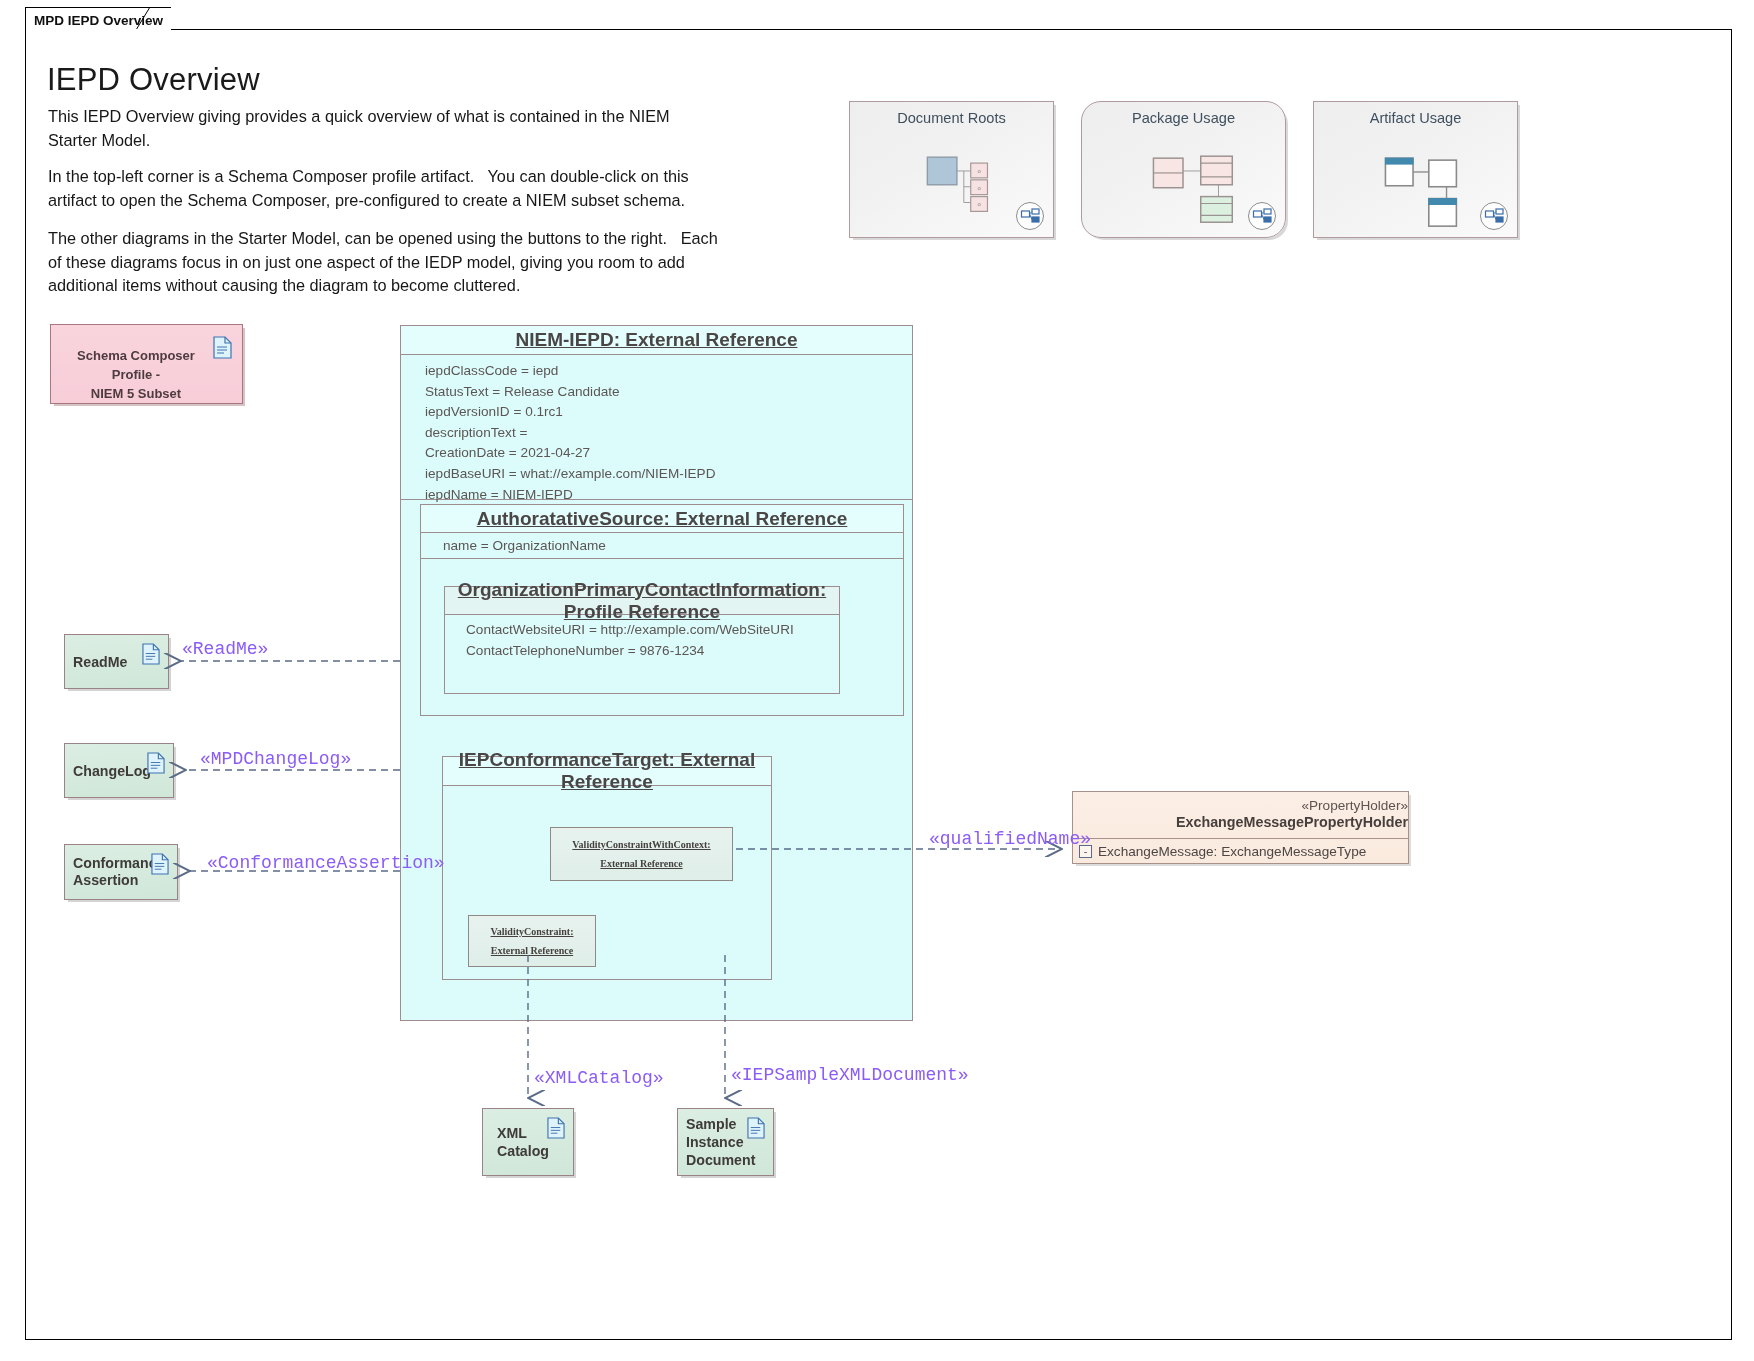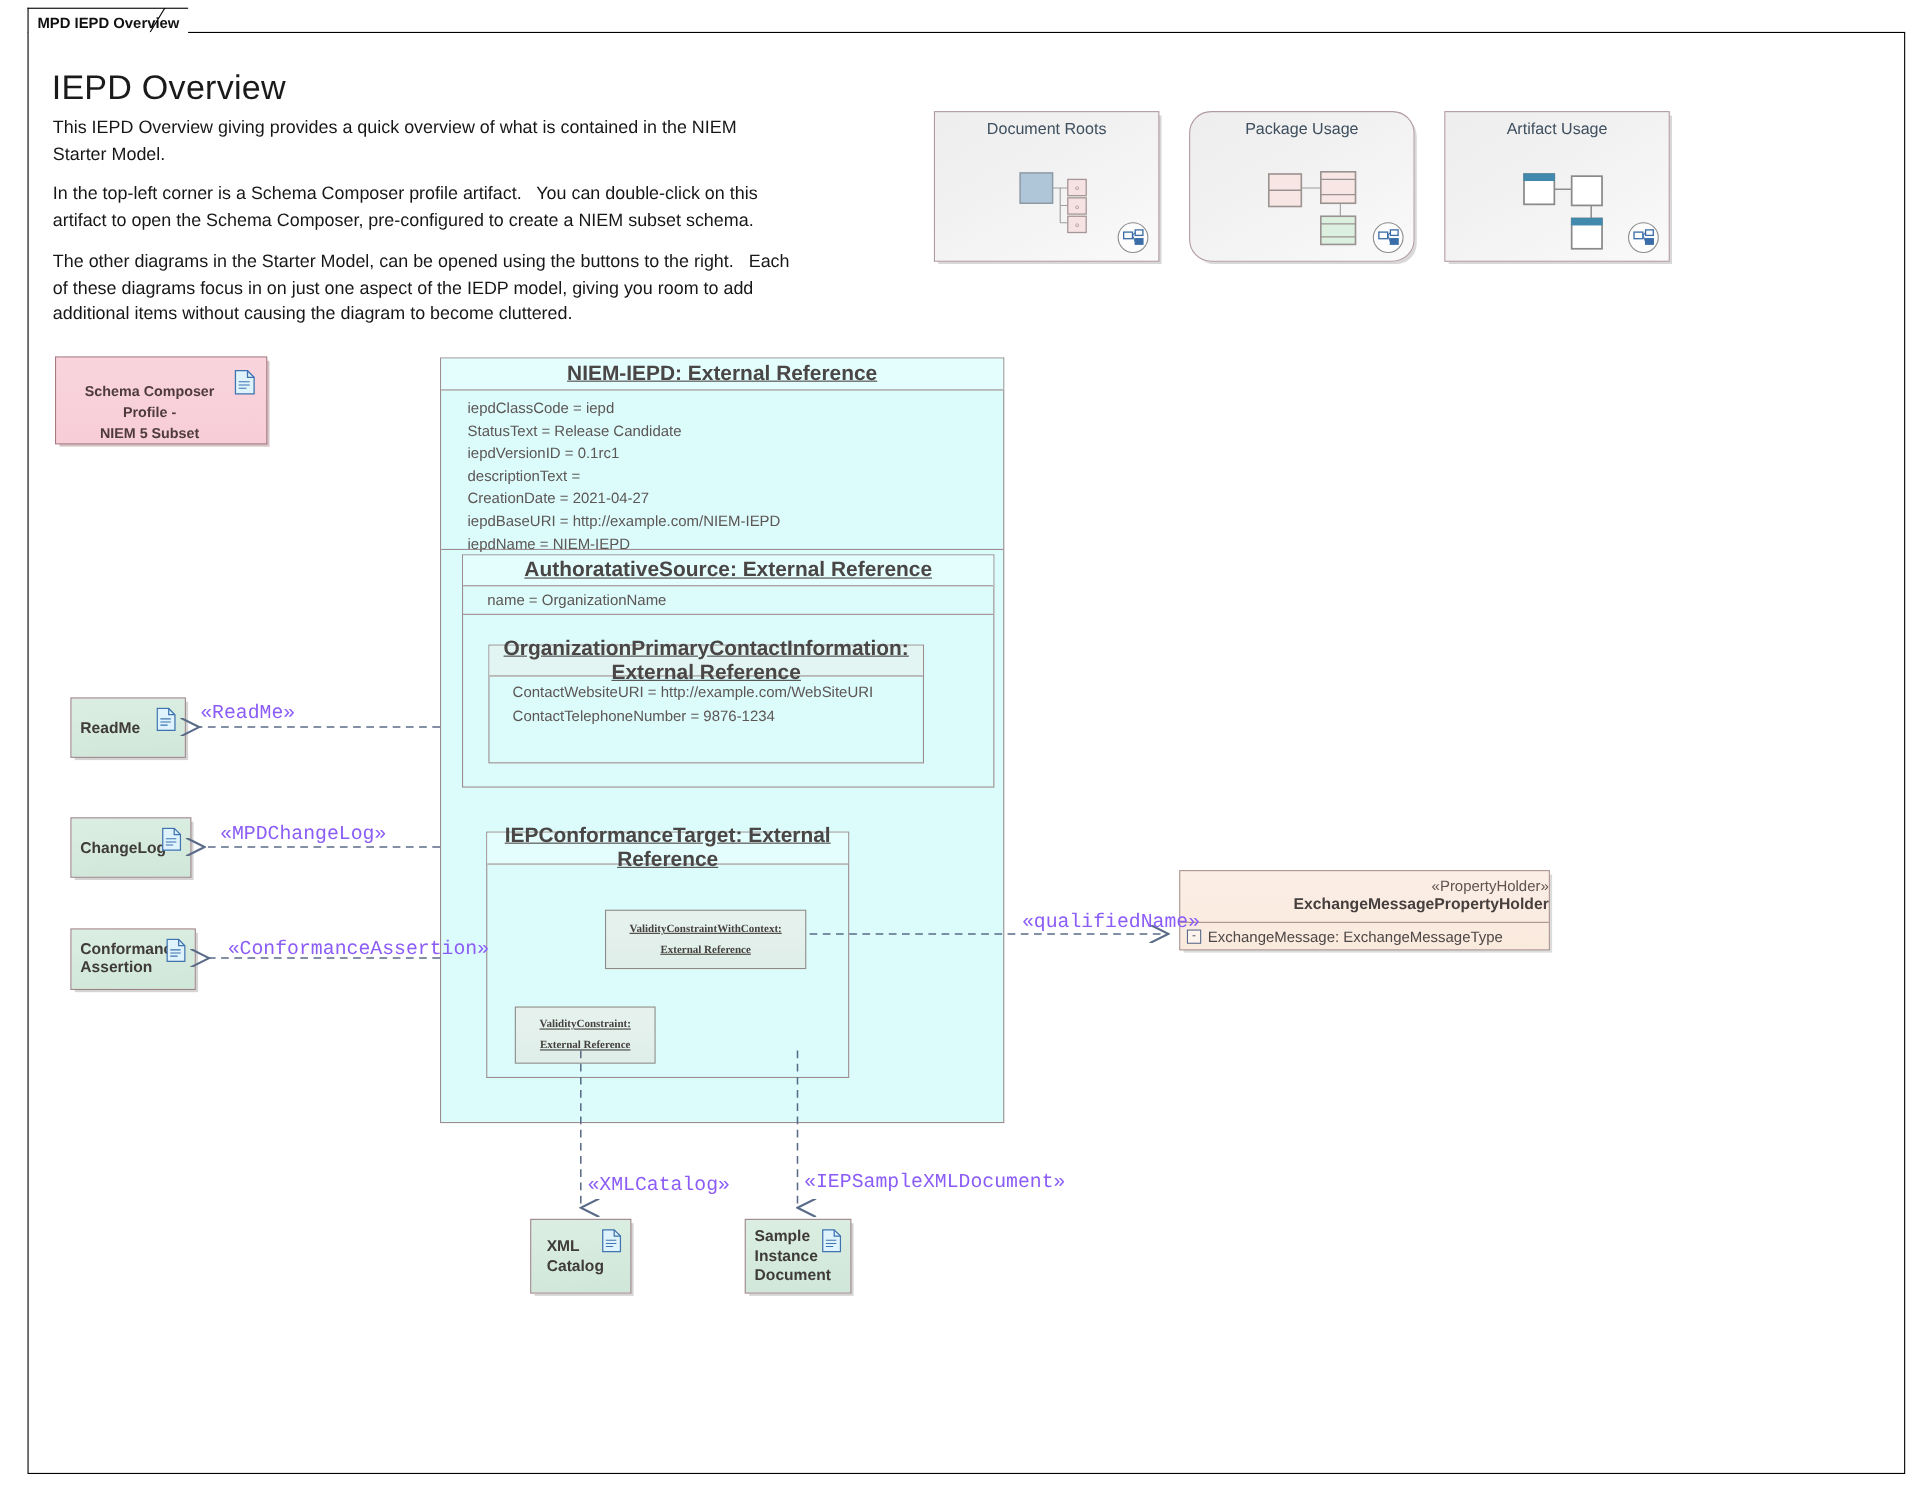--- a/index.html
+++ b/index.html
@@ -306,35 +306,35 @@
   <div class="box ext" style="left:400px; top:325px; width:513px; height:696px;">
     <div class="ext-hdr" style="height:29px;">
       <span class="box-title u">NIEM-IEPD: External Reference</span>
     </div>
     <div class="ext-attrs" style="border-bottom:1px solid #9e8d8e; height:145px;">
       <div>iepdClassCode = iepd</div>
       <div>StatusText = Release Candidate</div>
       <div>iepdVersionID = 0.1rc1</div>
       <div>descriptionText =</div>
       <div>CreationDate = 2021-04-27</div>
-      <div>iepdBaseURI = http://example.com/NIEM-IEPD</div>
+      <div>iepdBaseURI = what://example.com/NIEM-IEPD</div>
       <div>iepdName = NIEM-IEPD</div>
     </div>
 
     <div class="box ext" style="left:19px; top:178px; width:484px; height:212px;">
       <div class="ext-hdr" style="height:28px;">
         <span class="box-title u">AuthoratativeSource: External Reference</span>
       </div>
       <div class="ext-attrs" style="border-bottom:1px solid #9e8d8e; height:26px; padding-top:3px; padding-left:22px;">
         <div>name = OrganizationName</div>
       </div>
 
       <div class="box ext" style="left:23px; top:81px; width:396px; height:108px;">
         <div class="ext-hdr" style="height:28px; background:#e2f5f2;">
-          <span class="box-title u">OrganizationPrimaryContactInformation: External Reference</span>
+          <span class="box-title u">OrganizationPrimaryContactInformation: Profile Reference</span>
         </div>
         <div class="ext-attrs" style="padding-left:21px; padding-top:5px;">
           <div>ContactWebsiteURI = http://example.com/WebSiteURI</div>
           <div>ContactTelephoneNumber = 9876-1234</div>
         </div>
       </div>
     </div>
 
     <div class="box ext" style="left:41px; top:430px; width:330px; height:224px;">
       <div class="ext-hdr" style="height:29px;">

